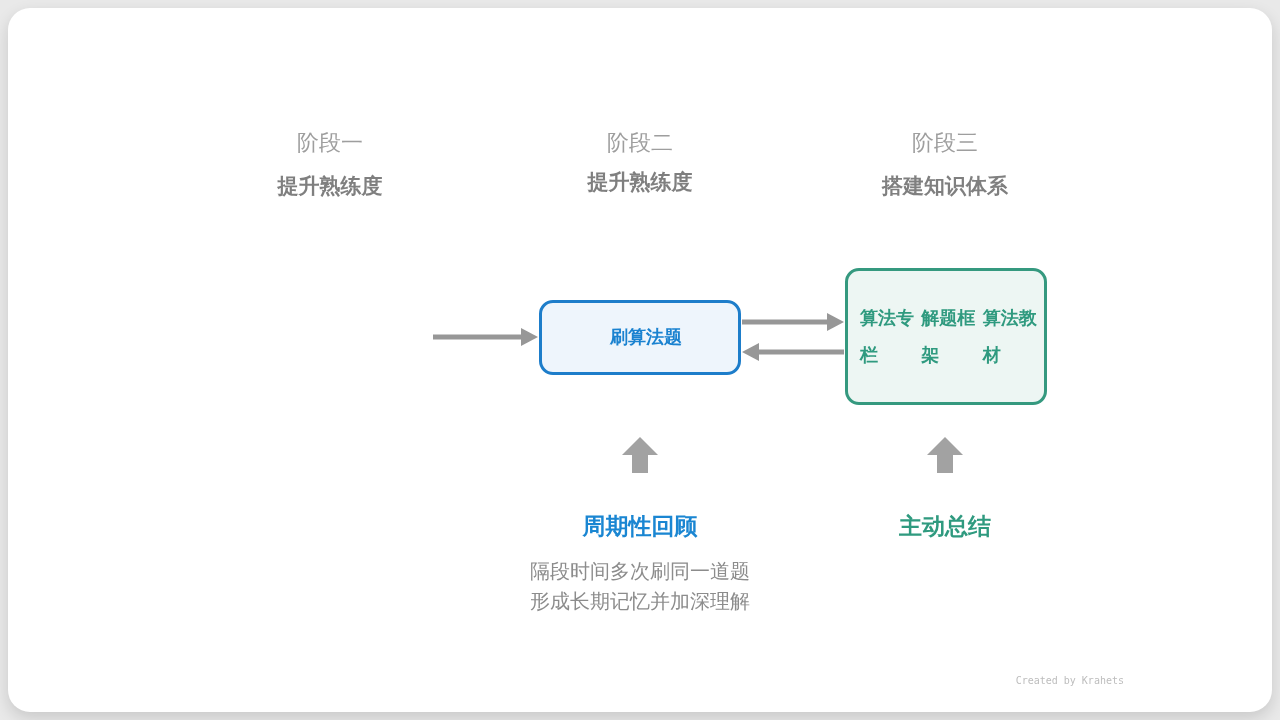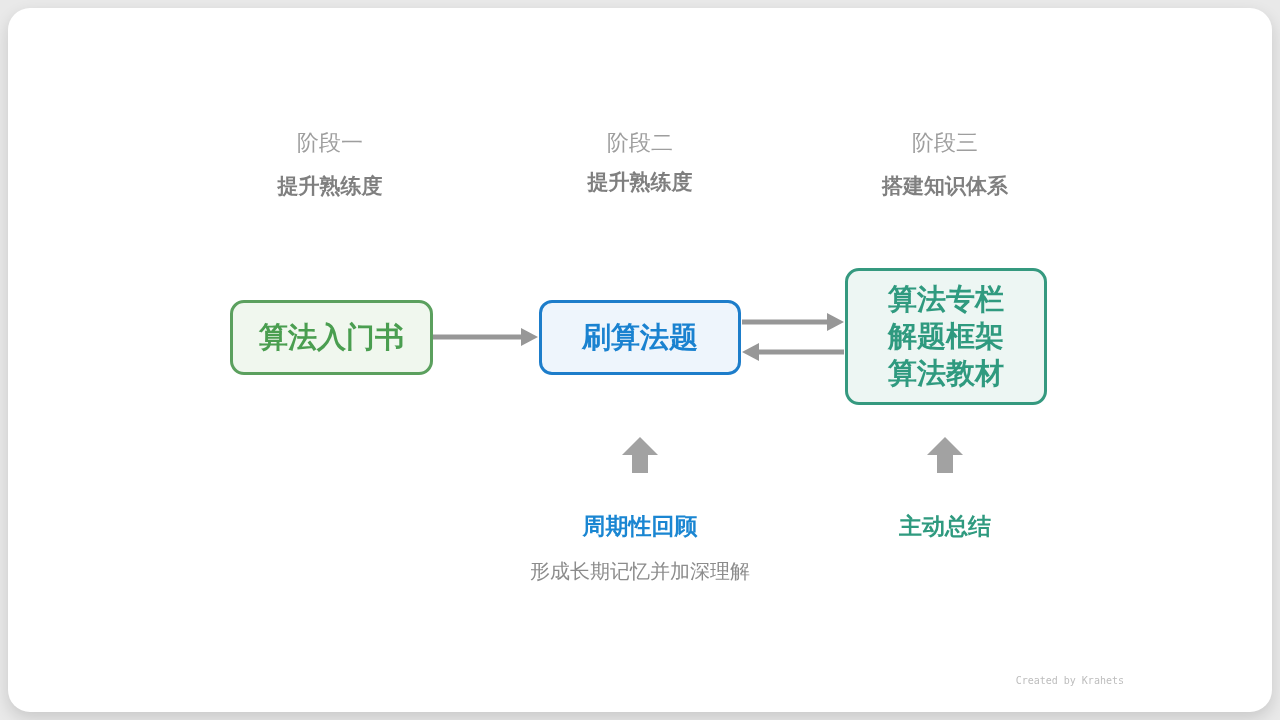--- a/index.html
+++ b/index.html
@@ -38,24 +38,25 @@
     background: var(--card);
     border-radius: 22px;
     box-shadow: 0 6px 16px rgba(0,0,0,0.14);
   }
   .centered { position: absolute; transform: translateX(-50%); white-space: nowrap; text-align: center; }
   .stage-label { font-size: 22px; color: var(--stage-label); }
   .stage-subtitle { font-size: 21px; font-weight: bold; color: var(--stage-subtitle); }
   .node {
     position: absolute;
     border-radius: 14px;
-    display: flex; flex-direction: column;
+    display: flex; flex-direction: row;
     align-items: center; justify-content: center;
-    font-weight: bold; font-size: 29px;
+    font-weight: bold; font-size: 18px;
     line-height: 37px;
+    padding-left: 12px;
   }
   .node-green { border: 3px solid var(--green-border); background: var(--green-fill); color: var(--green-text); }
   .node-blue  { border: 3px solid var(--blue-border);  background: var(--blue-fill);  color: var(--blue-text); }
   .node-teal  { border: 3px solid var(--teal-border);  background: var(--teal-fill);  color: var(--teal-text); }
   .h-arrow { position: absolute; height: 18px; }
   .h-arrow .shaft {
     position: absolute; top: 50%; transform: translateY(-50%);
     height: 5px; background: var(--arrow);
   }
   .h-arrow .head { position: absolute; top: 50%; transform: translateY(-50%); width: 0; height: 0; }
@@ -97,25 +98,22 @@
 
   <div class="centered stage-label" style="left:330px; top:128px;">阶段一</div>
   <div class="centered stage-subtitle" style="left:330px; top:172px;">提升熟练度</div>
 
   <div class="centered stage-label" style="left:640px; top:128px;">阶段二</div>
   <div class="centered stage-subtitle" style="left:640px; top:168px;">提升熟练度</div>
 
   <div class="centered stage-label" style="left:945px; top:128px;">阶段三</div>
   <div class="centered stage-subtitle" style="left:945px; top:172px;">搭建知识体系</div>
 
-  <div class="node node-green" style="left:230px; top:300px; width:203px; height:75px;">
-    <span>算法入门书</span>
-  </div>
 
-  <div class="node node-blue" style="left:539px; top:300px; width:202px; height:75px;border-radius:13px;">
+  <div class="node node-blue" style="left:539px; top:300px; width:202px; height:75px;">
     <span>刷算法题</span>
   </div>
 
   <div class="node node-teal" style="left:845px; top:268px; width:202px; height:137px;">
     <span>算法专栏</span>
     <span>解题框架</span>
     <span>算法教材</span>
   </div>
 
   <div class="h-arrow dir-right" style="left:433px; top:328px; width:105px;">
@@ -135,19 +133,20 @@
     <div class="head"></div>
       <div class="stem"></div>
   </div>
   <div class="up-arrow" style="left:945px; top:437px;">
     <div class="head"></div>
       <div class="stem"></div>
   </div>
 
   <div class="centered annotation-title blue" style="left:640px; top:511px;">周期性回顾</div>
   <div class="centered annotation-desc" style="left:640px; top:556px;">
+    <div>隔段时间多次刷同一道题</div>
     <div>形成长期记忆并加深理解</div>
   </div>
 
   <div class="centered annotation-title teal" style="left:945px; top:511px;">主动总结</div>
 
   <div class="footer-credit">Created by Krahets</div>
 </div>
 
 </body></html>

